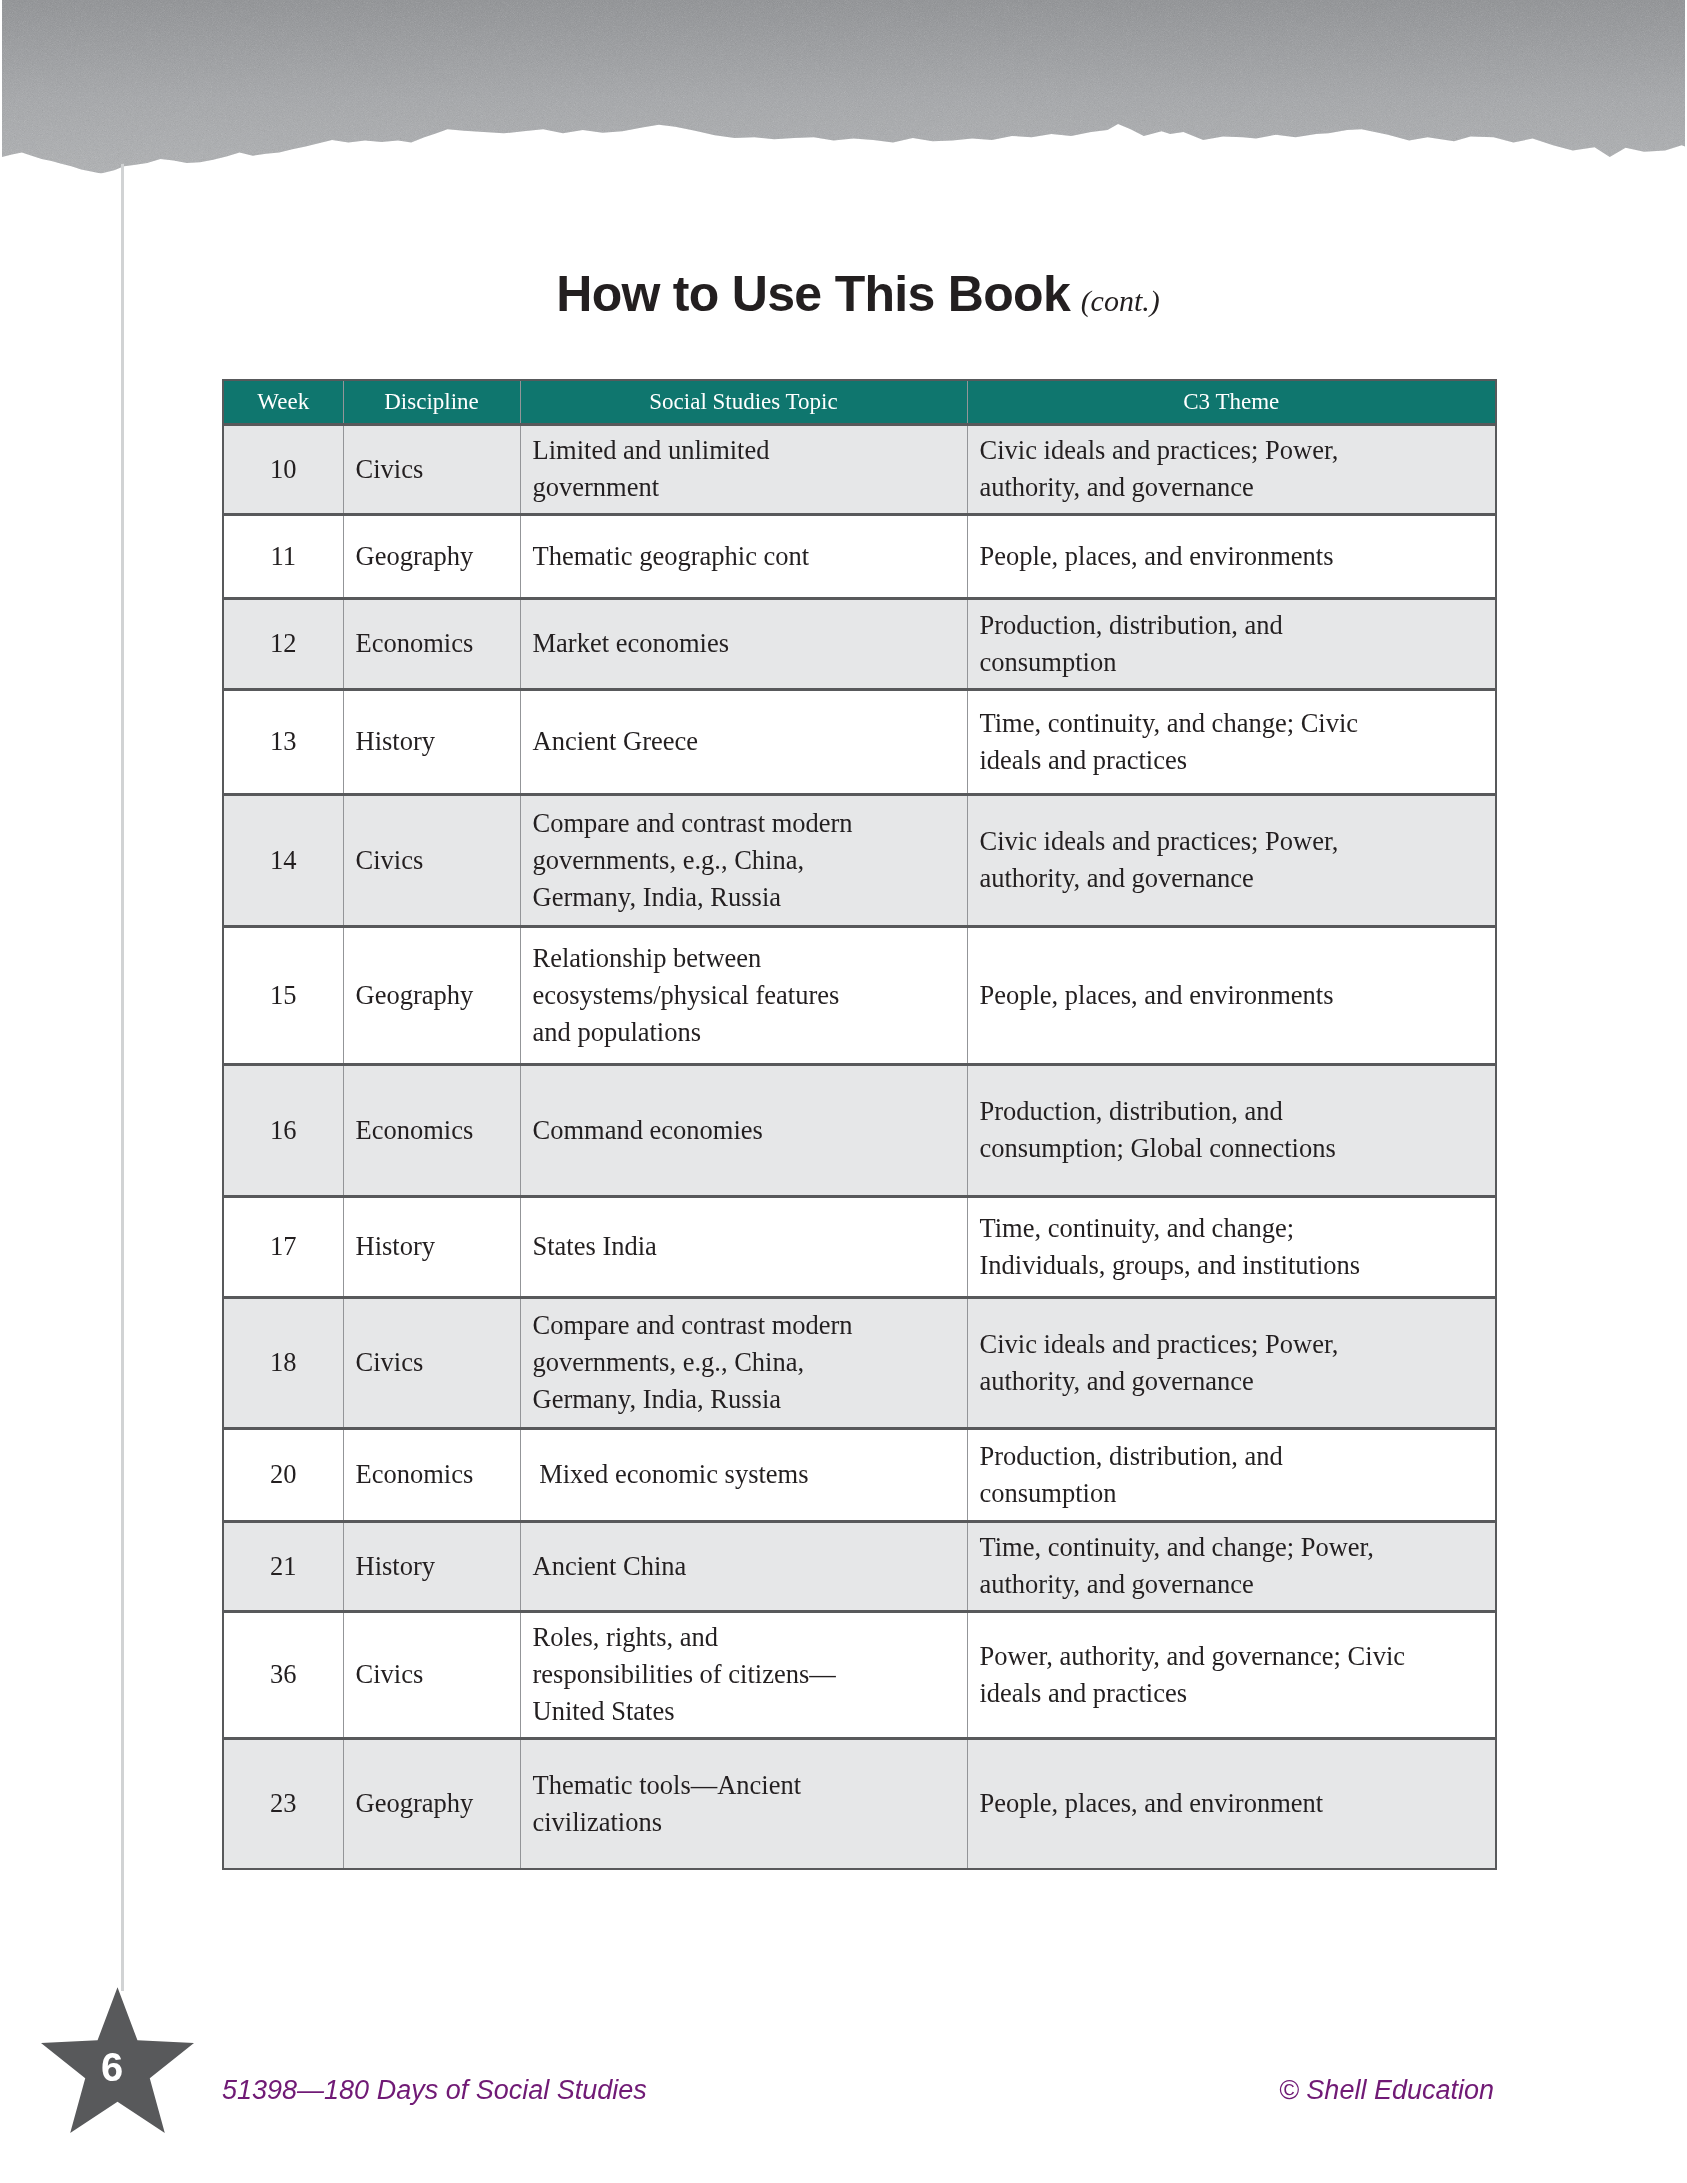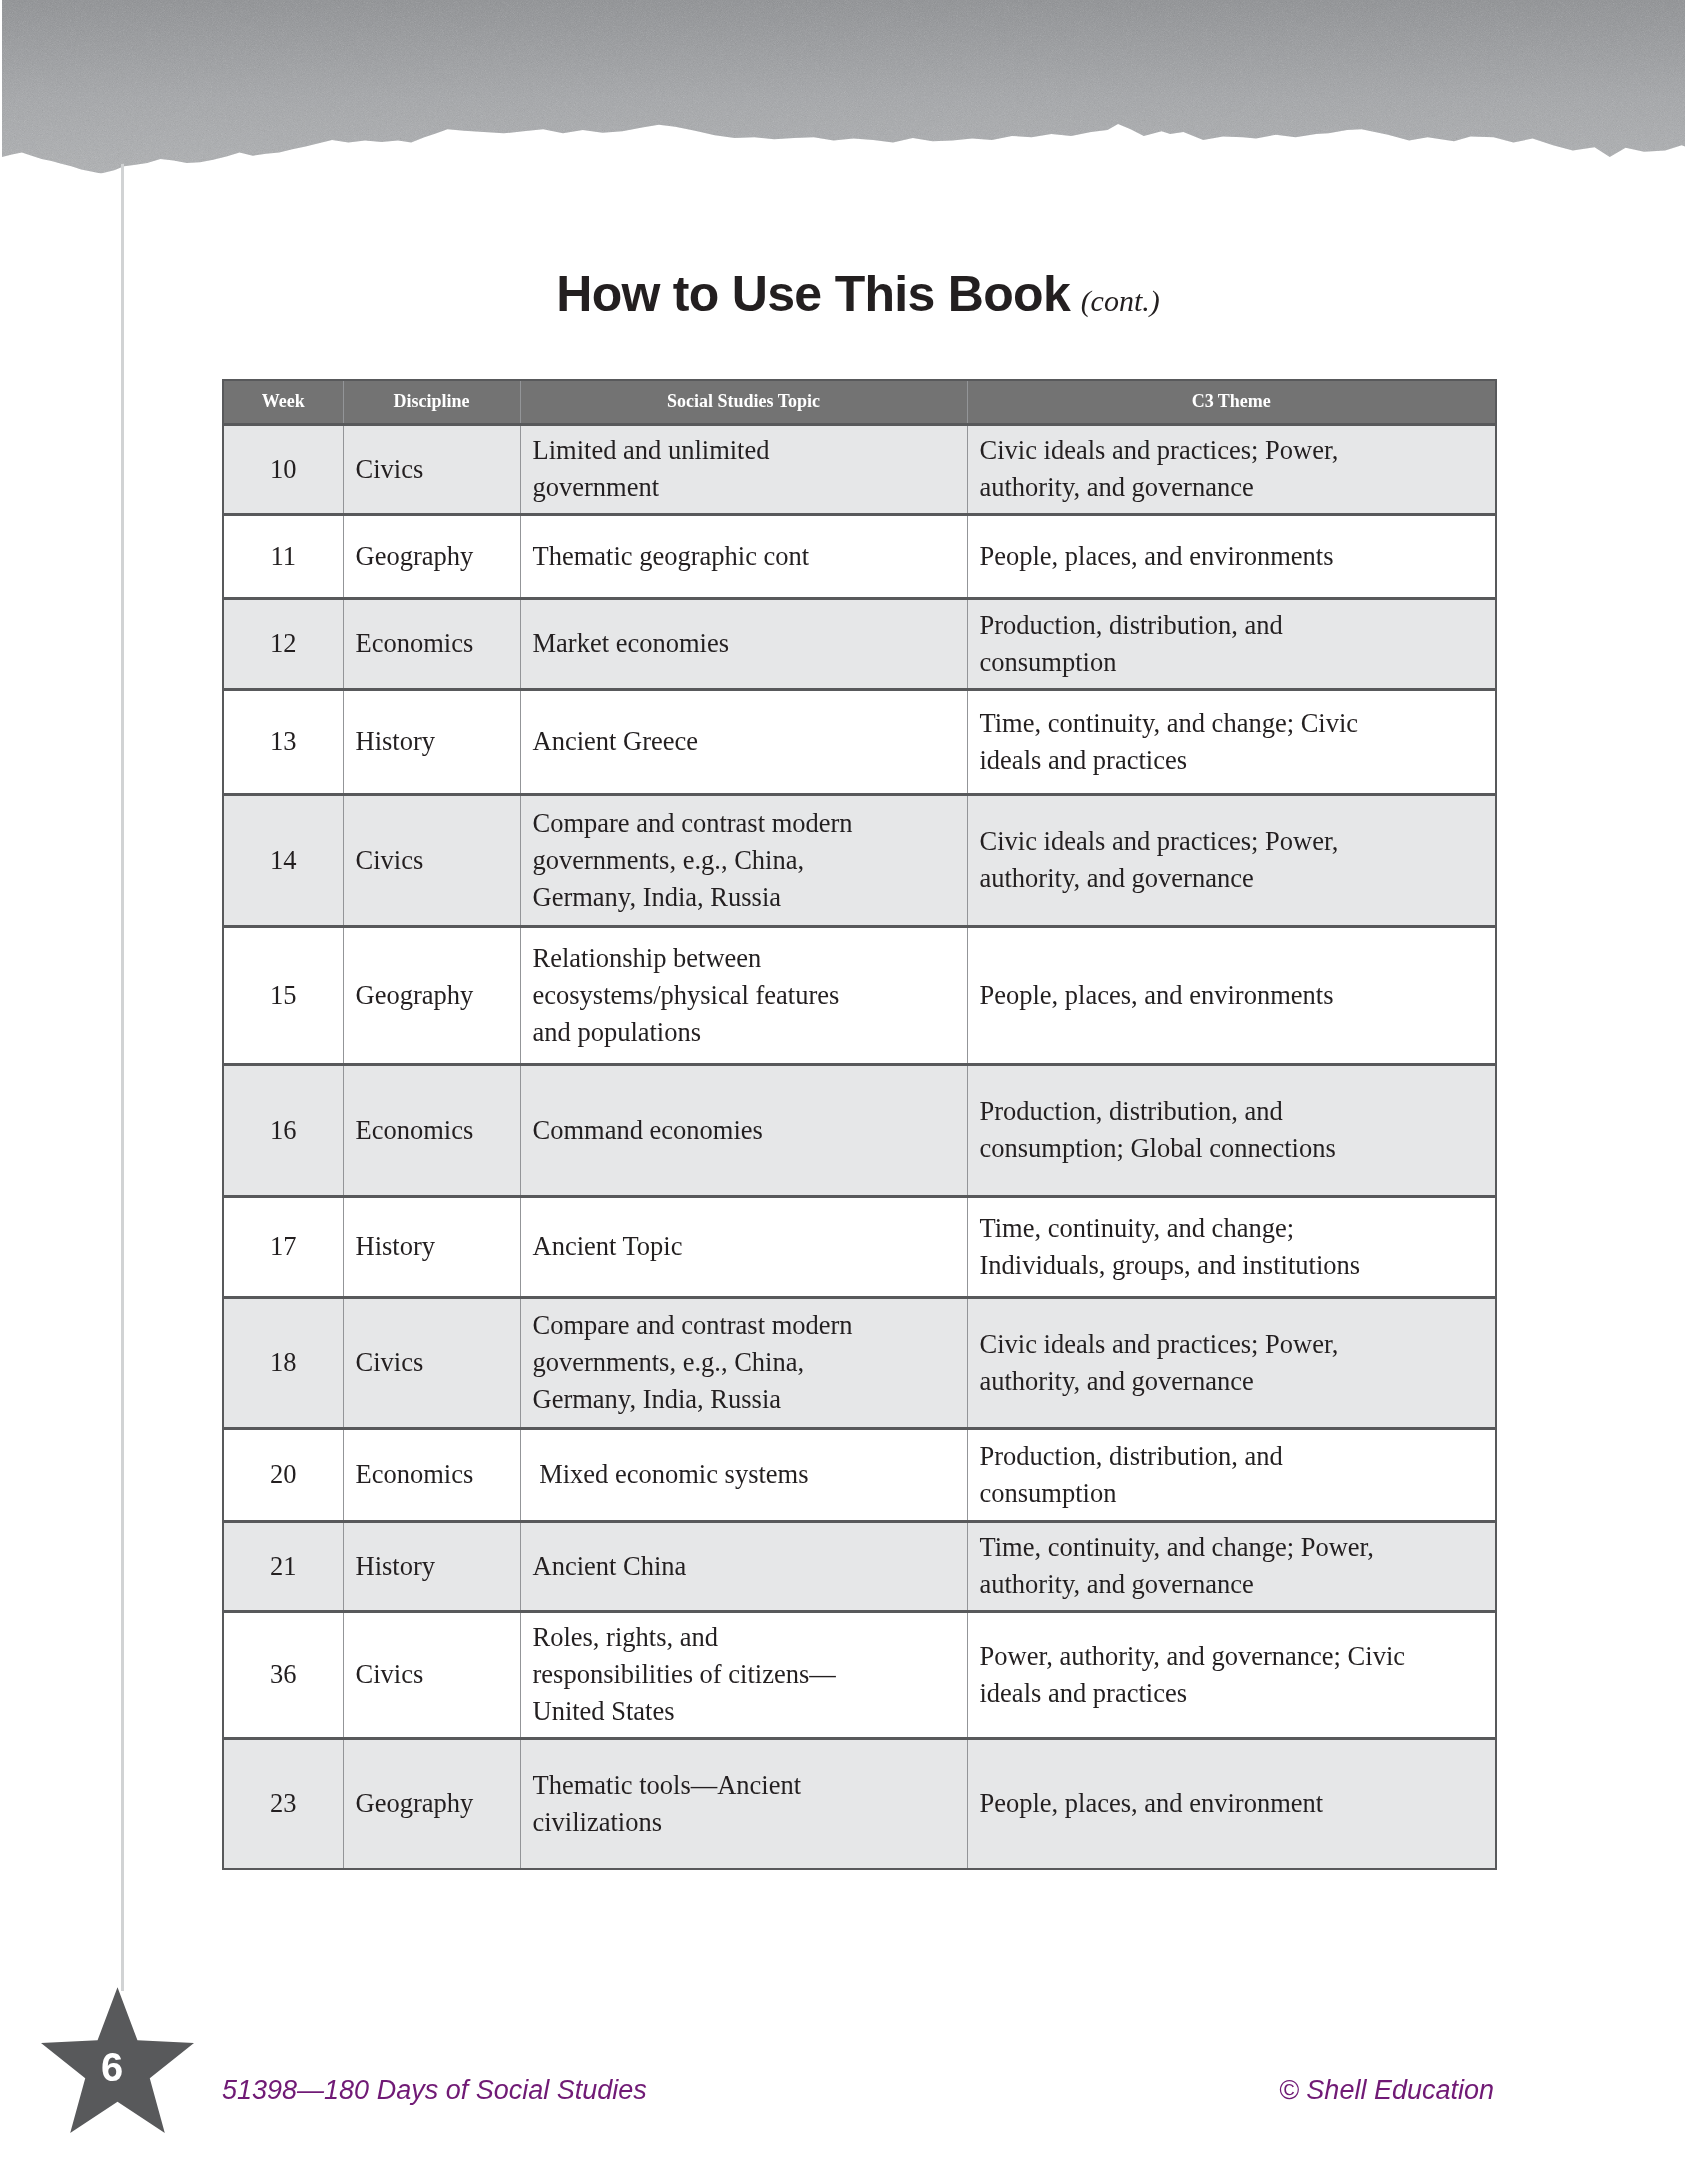--- a/index.html
+++ b/index.html
@@ -33,22 +33,22 @@
     border-collapse:collapse;table-layout:fixed;
     border:2.6px solid #58595b;
   }
   table.schedule th,table.schedule td{
     border-left:1.3px solid #939598;
     border-top:3.3px solid #58595b;
     vertical-align:middle;
   }
   table.schedule th:first-child,table.schedule td:first-child{border-left:none;}
   table.schedule thead th{
-    background:#737373;color:#ffffff;
-    font-weight:bold;font-size:18px;text-align:center;
+    background:#0f766e;color:#ffffff;
+    font-weight:normal;font-size:23px;text-align:center;
     border-top:none;padding:4px 6.6px;
   }
   table.schedule td{
     font-size:26.5px;line-height:37px;padding:6.6px 12px;
   }
   td.c-week{text-align:center;padding:6.6px 4px;}
   td.c-topic,td.c-theme,td.c-disc{text-align:left;}
   td.c-topic,td.c-theme{white-space:pre-line;}
   tbody tr:nth-child(odd) td{background:#e6e7e8;}
   tbody tr:nth-child(even) td{background:#ffffff;}
@@ -174,21 +174,21 @@
     <tr>
       <td class="c-week">16</td>
       <td class="c-disc">Economics</td>
       <td class="c-topic">Command economies</td>
       <td class="c-theme">Production, distribution, and
 consumption; Global connections</td>
     </tr>
     <tr>
       <td class="c-week">17</td>
       <td class="c-disc">History</td>
-      <td class="c-topic">Ancient Topic</td>
+      <td class="c-topic">States India</td>
       <td class="c-theme">Time, continuity, and change;
 Individuals, groups, and institutions</td>
     </tr>
     <tr>
       <td class="c-week">18</td>
       <td class="c-disc">Civics</td>
       <td class="c-topic">Compare and contrast modern
 governments, e.g., China,
 Germany, India, Russia</td>
       <td class="c-theme">Civic ideals and practices; Power,

